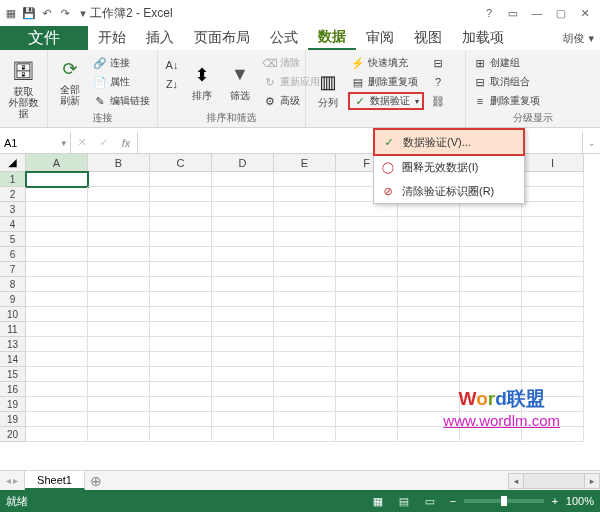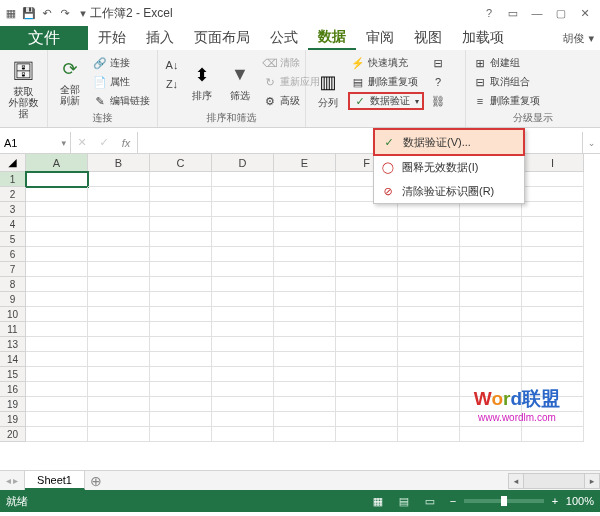--- a/index.html
+++ b/index.html
@@ -63,21 +63,21 @@
 .cell { width: 62px; border-right: 1px solid #e0e0e0; border-bottom: 1px solid #e0e0e0; cursor: cell; }
 .cell.active { outline: 2px solid #217346; outline-offset: -1px; }
 
 
 .watermark { position: absolute; right: 40px; top: 232px; text-align: center; z-index: 5; pointer-events: none; }
 .wm-title { font-size: 19px; font-weight: bold; }
 .wm-title .r { color: #d62e2e; }
 .wm-title .o { color: #ef8b1f; }
 .wm-title .g { color: #6aa21f; }
 .wm-title .b { color: #2a67c9; }
-.wm-url { font-size: 10px; color: #d01fbd; }
+.wm-url { font-size: 15px; color: #d01fbd; text-decoration: underline; }
 
 
 .sheetbar { height: 20px; border-top: 1px solid #d4d4d4; display: flex; align-items: stretch; background: #f4f4f4; }
 .sheet-nav { display: flex; align-items: center; gap: 2px; padding: 0 6px; border-right: 1px solid #d4d4d4; }
 .sheet-nav-btn { color: #aaa; font-size: 10px; cursor: pointer; }
 .sheet-tab { background: #fff; border-right: 1px solid #d4d4d4; padding: 0 12px; display: flex; align-items: center; font-size: 11px; cursor: pointer; border-bottom: 2px solid #217346; }
 .sheet-add { width: 22px; display: flex; align-items: center; justify-content: center; color: #888; font-size: 14px; cursor: pointer; }
 .sheetbar-scroll { margin-left: auto; display: flex; align-items: center; gap: 0; }
 .sb-btn { width: 16px; height: 16px; border: 1px solid #ccc; background: #eee; display: flex; align-items: center; justify-content: center; font-size: 9px; color: #666; cursor: pointer; }
 .sb-track { width: 60px; height: 16px; background: #e8e8e8; border-top: 1px solid #ccc; border-bottom: 1px solid #ccc; }

